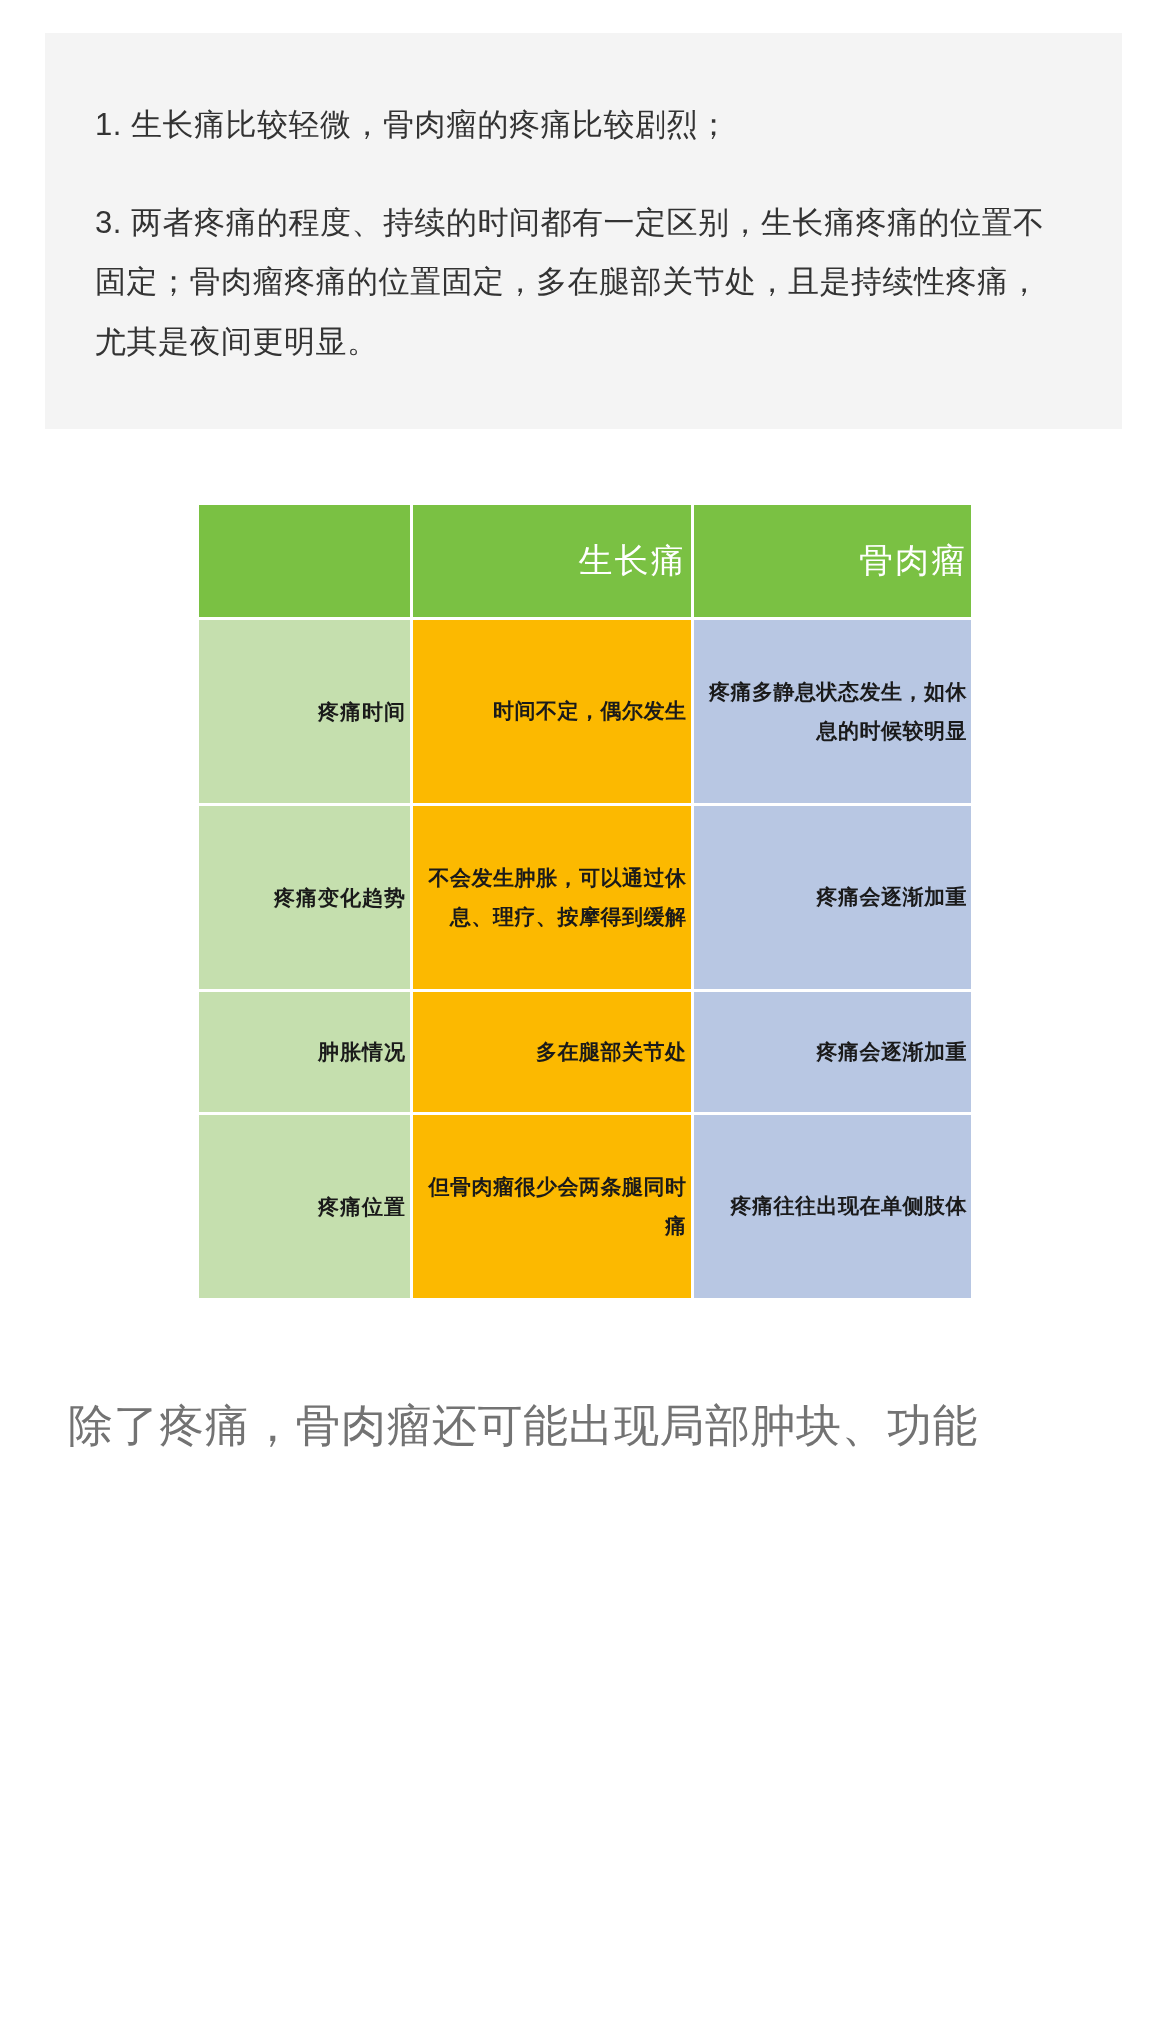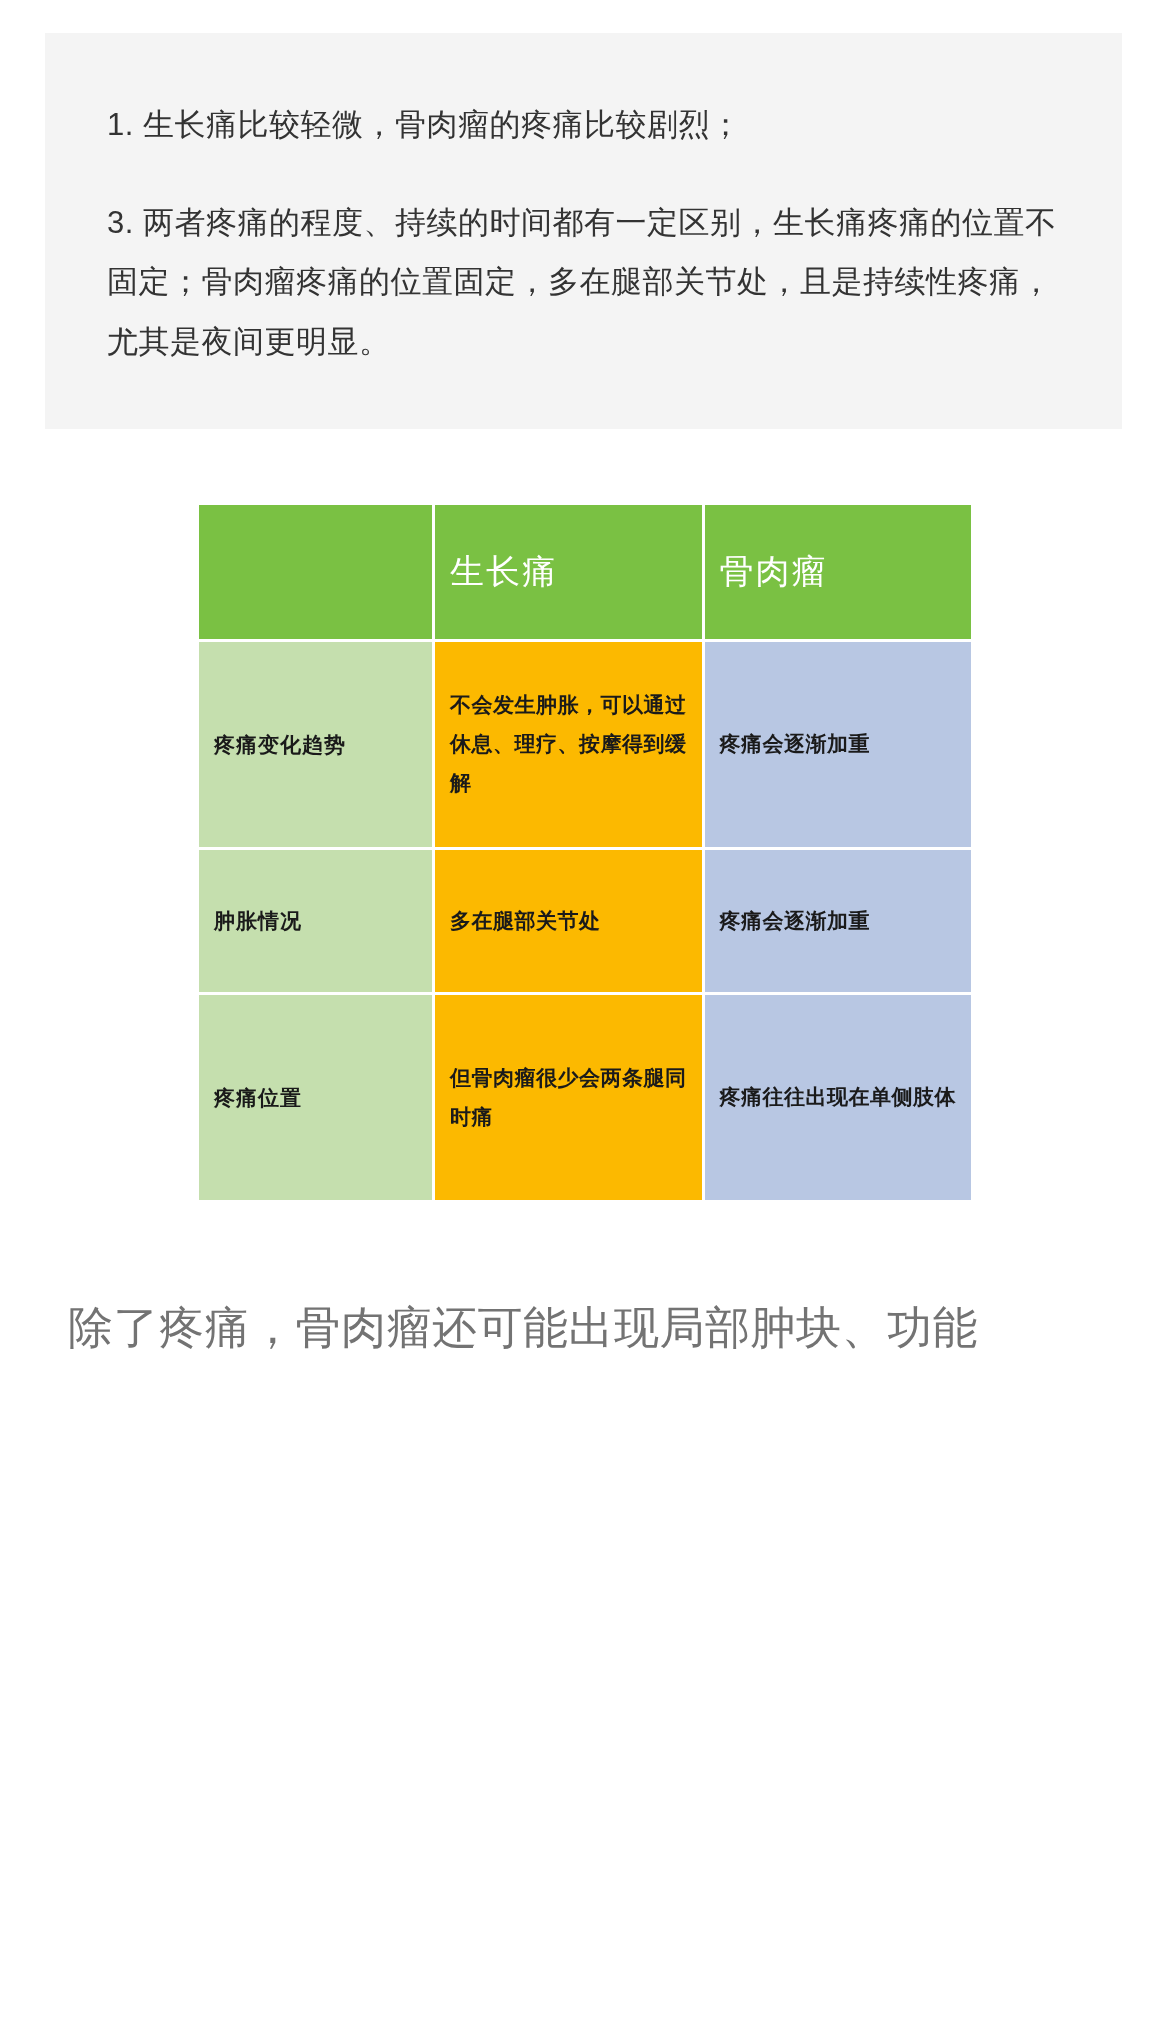--- a/index.html
+++ b/index.html
@@ -27,43 +27,43 @@
     margin: 33px 48px 0 45px;
     background: #f4f4f4;
     padding: 62px 60px 58px 50px;
     box-sizing: border-box;
   }
   .note-item {
     font-size: 31px;
     line-height: 1.92;
     color: #333333;
     letter-spacing: 0.5px;
-    margin: 0 0 38px 12px;
+    margin: 0 0 38px 0;
   }
   .note-item:last-child {
     margin-bottom: 0;
   }
 
   
   .table-wrap {
     margin: 73px 0 0 0;
     display: flex;
     justify-content: center;
   }
   table.compare {
     border-collapse: separate;
     border-spacing: 3px;
     width: 778px;
     table-layout: fixed;
   }
   table.compare th,
   table.compare td {
-    padding: 15px;
+    padding: 4px;
     vertical-align: middle;
-    text-align: left;
+    text-align: right;
   }
   .th-blank {
     width: 203px;
     background: #7ac143;
   }
   .th-head {
     background: #7ac143;
     color: #ffffff;
     font-size: 34px;
     font-weight: 400;
@@ -132,20 +132,25 @@
     <table class="compare">
       <thead>
         <tr>
           <th class="th-blank"></th>
           <th class="th-head">生长痛</th>
           <th class="th-head">骨肉瘤</th>
         </tr>
       </thead>
       <tbody>
         <tr class="row-tall">
+          <td class="col-label">疼痛时间</td>
+          <td class="col-a">时间不定，偶尔发生</td>
+          <td class="col-b">疼痛多静息状态发生，如休息的时候较明显</td>
+        </tr>
+        <tr class="row-tall">
           <td class="col-label">疼痛变化趋势</td>
           <td class="col-a">不会发生肿胀，可以通过休息、理疗、按摩得到缓解</td>
           <td class="col-b">疼痛会逐渐加重</td>
         </tr>
         <tr class="row-short">
           <td class="col-label">肿胀情况</td>
           <td class="col-a">多在腿部关节处</td>
           <td class="col-b">疼痛会逐渐加重</td>
         </tr>
         <tr class="row-tall">

